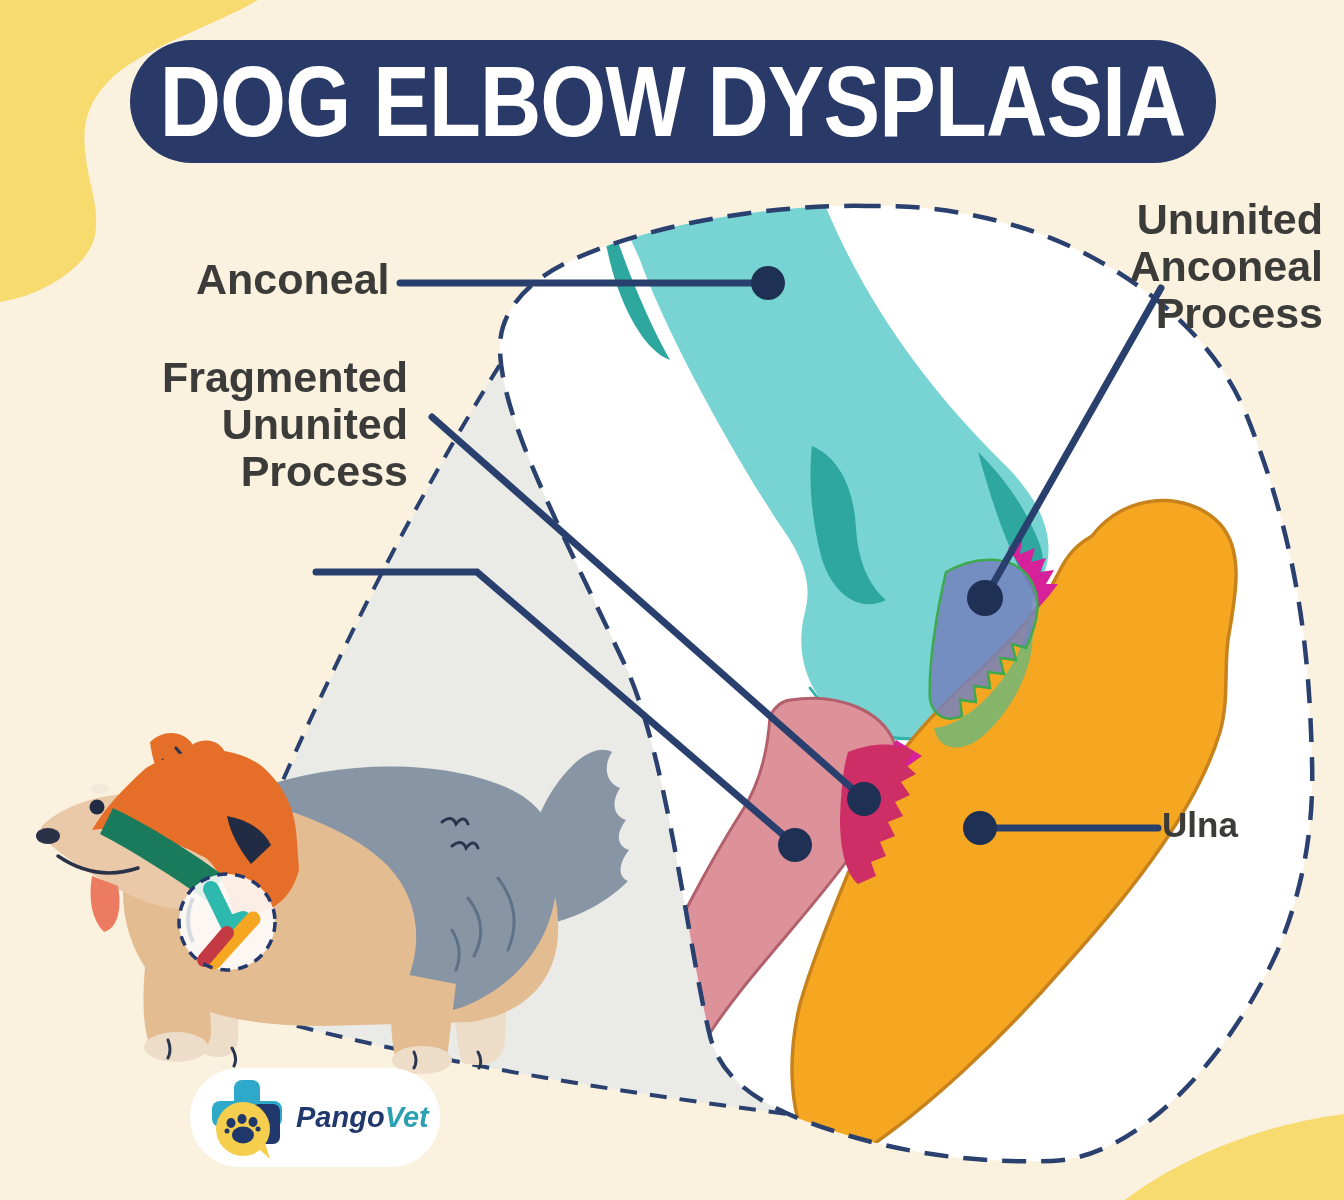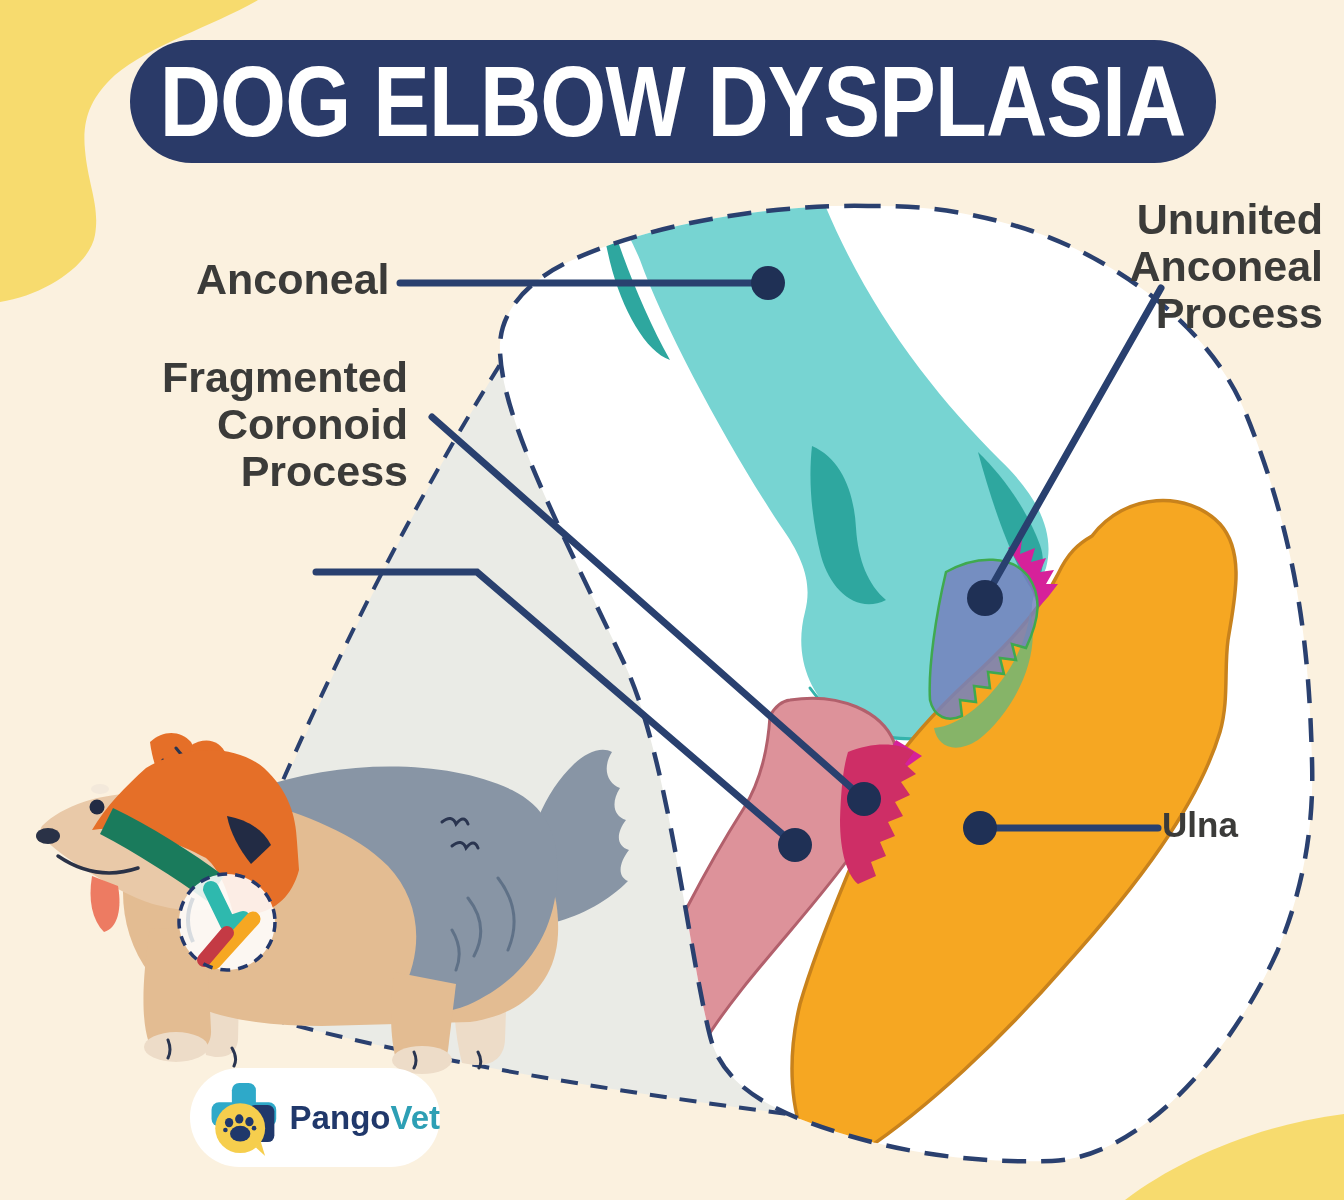--- a/index.html
+++ b/index.html
@@ -16,21 +16,21 @@
          line-height:47px;white-space:pre-line;}
   .label.right{text-align:right;}
   .lbl-humerus{left:196px;top:256px;}
   .lbl-fcp{left:120px;width:288px;top:354px;}
   .lbl-radius{left:166px;top:547px;}
   .lbl-uap{left:1035px;width:288px;top:196px;}
   .lbl-ulna{left:1162px;top:801px;font-size:35px;}
   .logo-pill{position:absolute;left:190px;top:1068px;width:250px;height:99px;
              background:#FFFFFF;border-radius:50px;display:flex;align-items:center;}
   .logo-pill svg{margin-left:16px;}
-  .logo-text{font-size:33px;font-weight:bold;margin-left:6px;letter-spacing:0;}
+  .logo-text{font-size:29px;font-weight:bold;margin-left:6px;letter-spacing:0;font-style:italic;}
   .logo-text .p1{color:#20386B;}
   .logo-text .p2{color:#2D9FB5;}
 </style>
 </head>
 <body>
 
 <div class="stage">
 
 <svg class="artwork" width="1344" height="1200" viewBox="0 0 1344 1200">
   <defs>
@@ -188,21 +188,21 @@
     <circle cx="980" cy="828" r="17"></circle>
   </g>
 </svg>
 
 <div class="banner">
   <h1>DOG ELBOW DYSPLASIA</h1>
 </div>
 
 <div class="label lbl-humerus">Anconeal</div>
 <div class="label right lbl-fcp">Fragmented
-Coronoid
+Ununited
 Process</div>
 <div class="label right lbl-uap">Ununited
 Anconeal
 Process</div>
 <div class="label lbl-ulna">Ulna</div>
 
 <div class="logo-pill">
   <svg width="84" height="84" viewBox="0 0 84 84">
     <g>
       <rect x="28" y="4" width="26" height="68" rx="8" fill="#2EA9C9"></rect>

